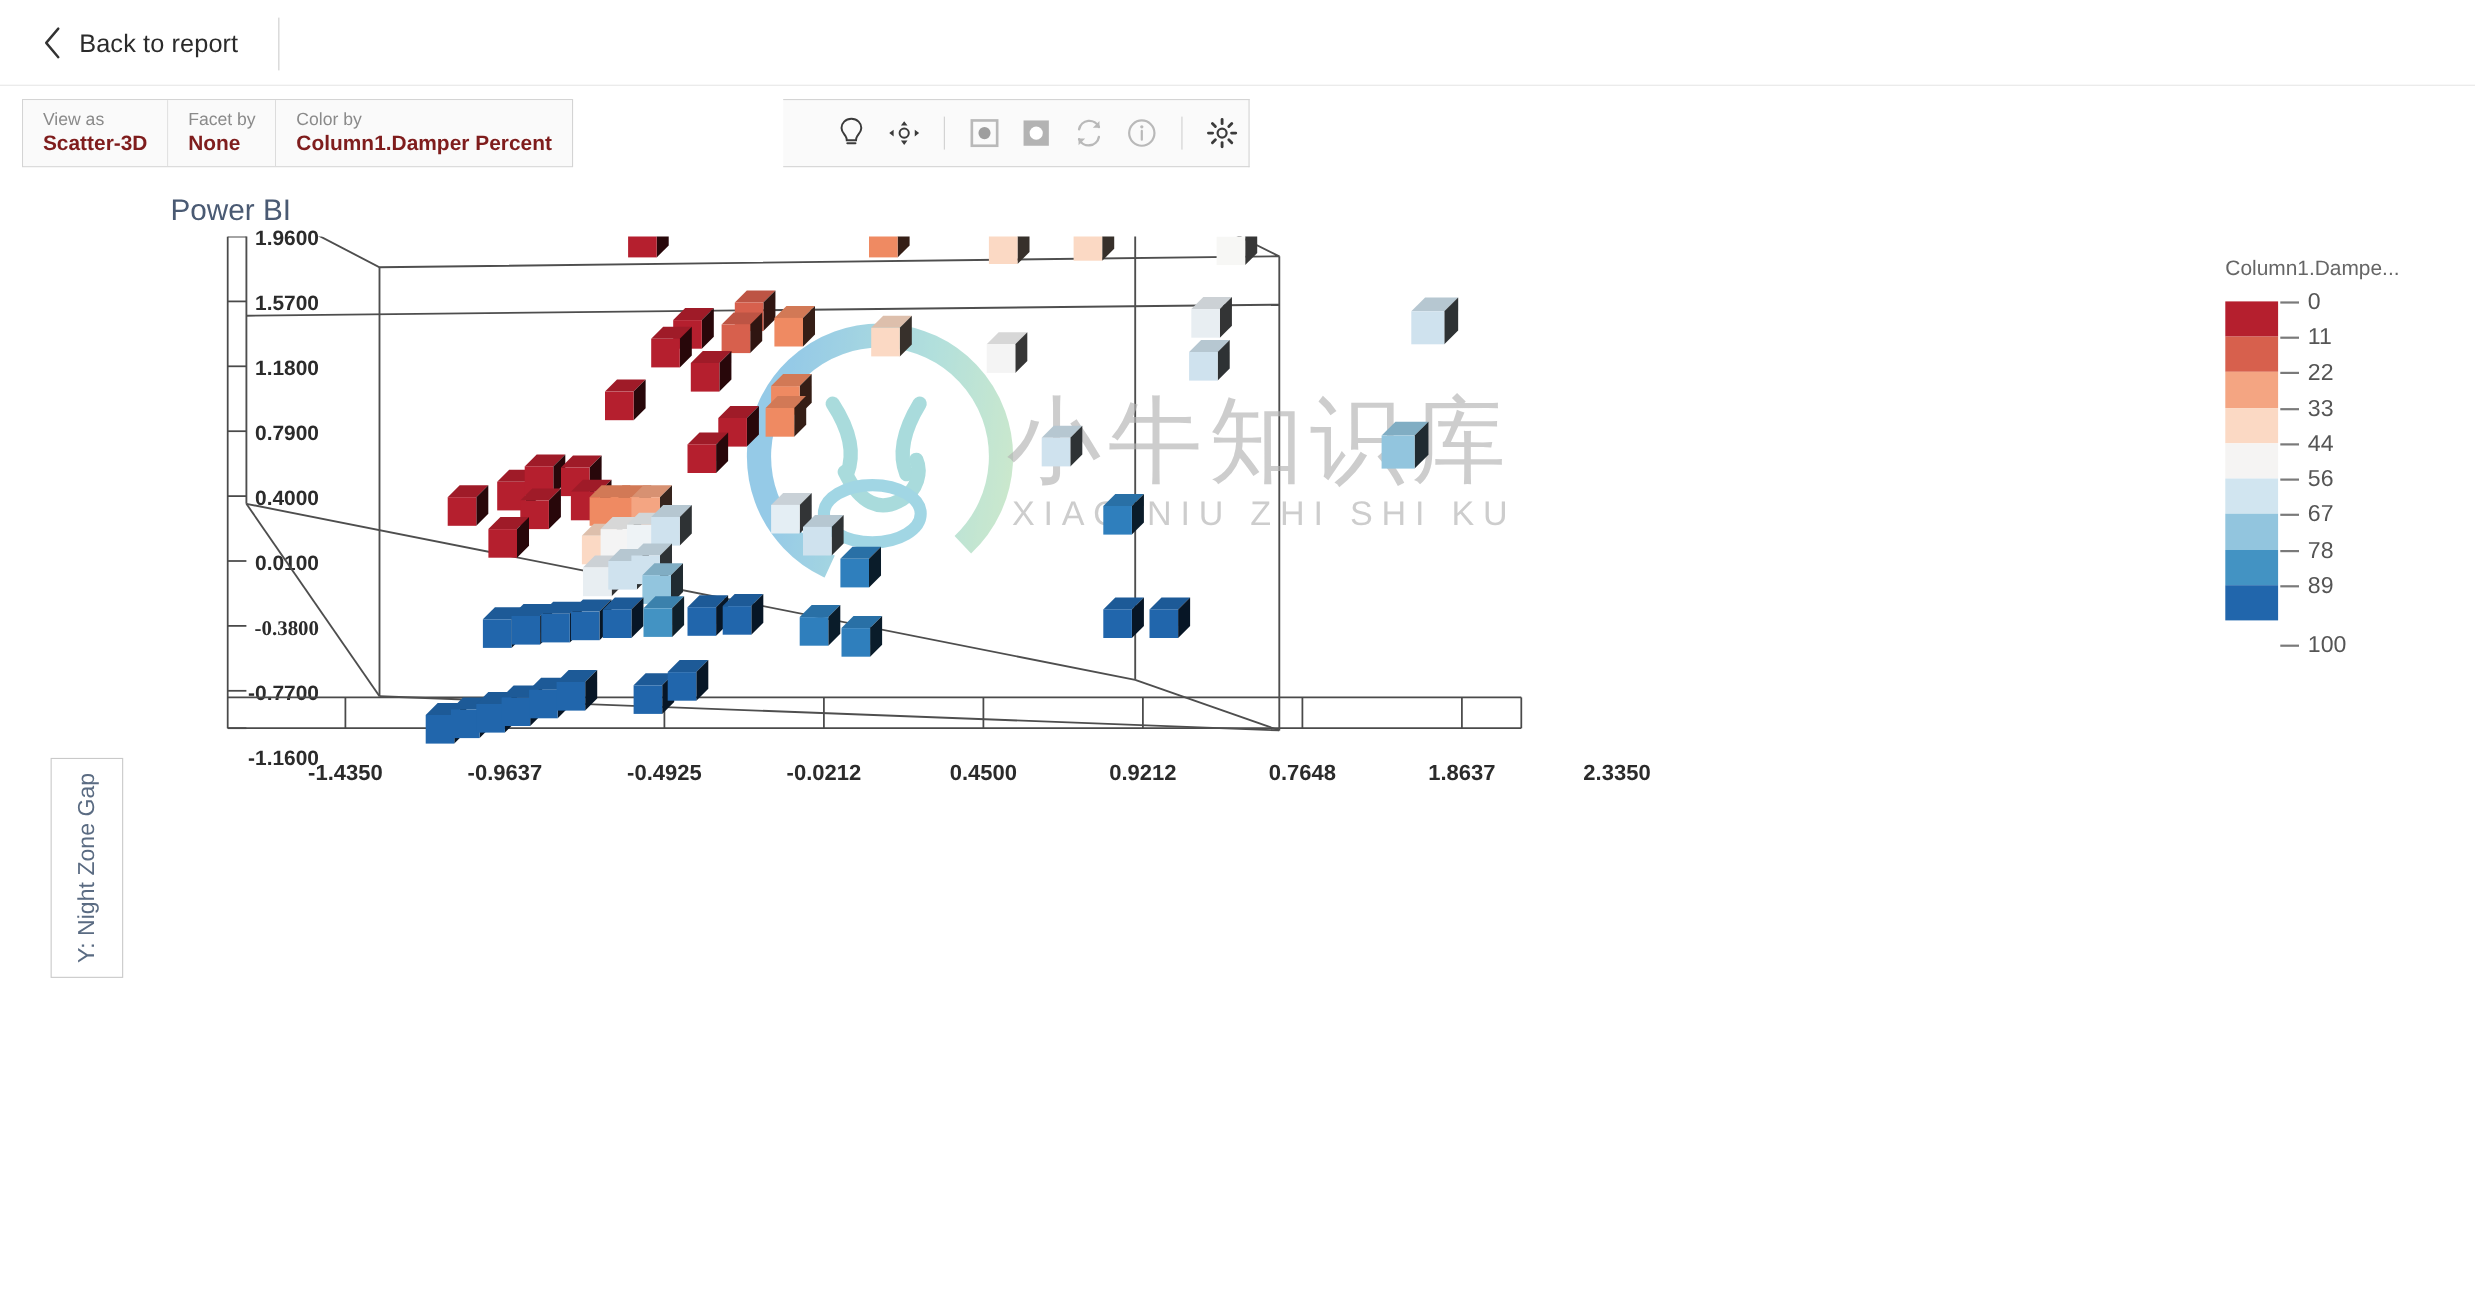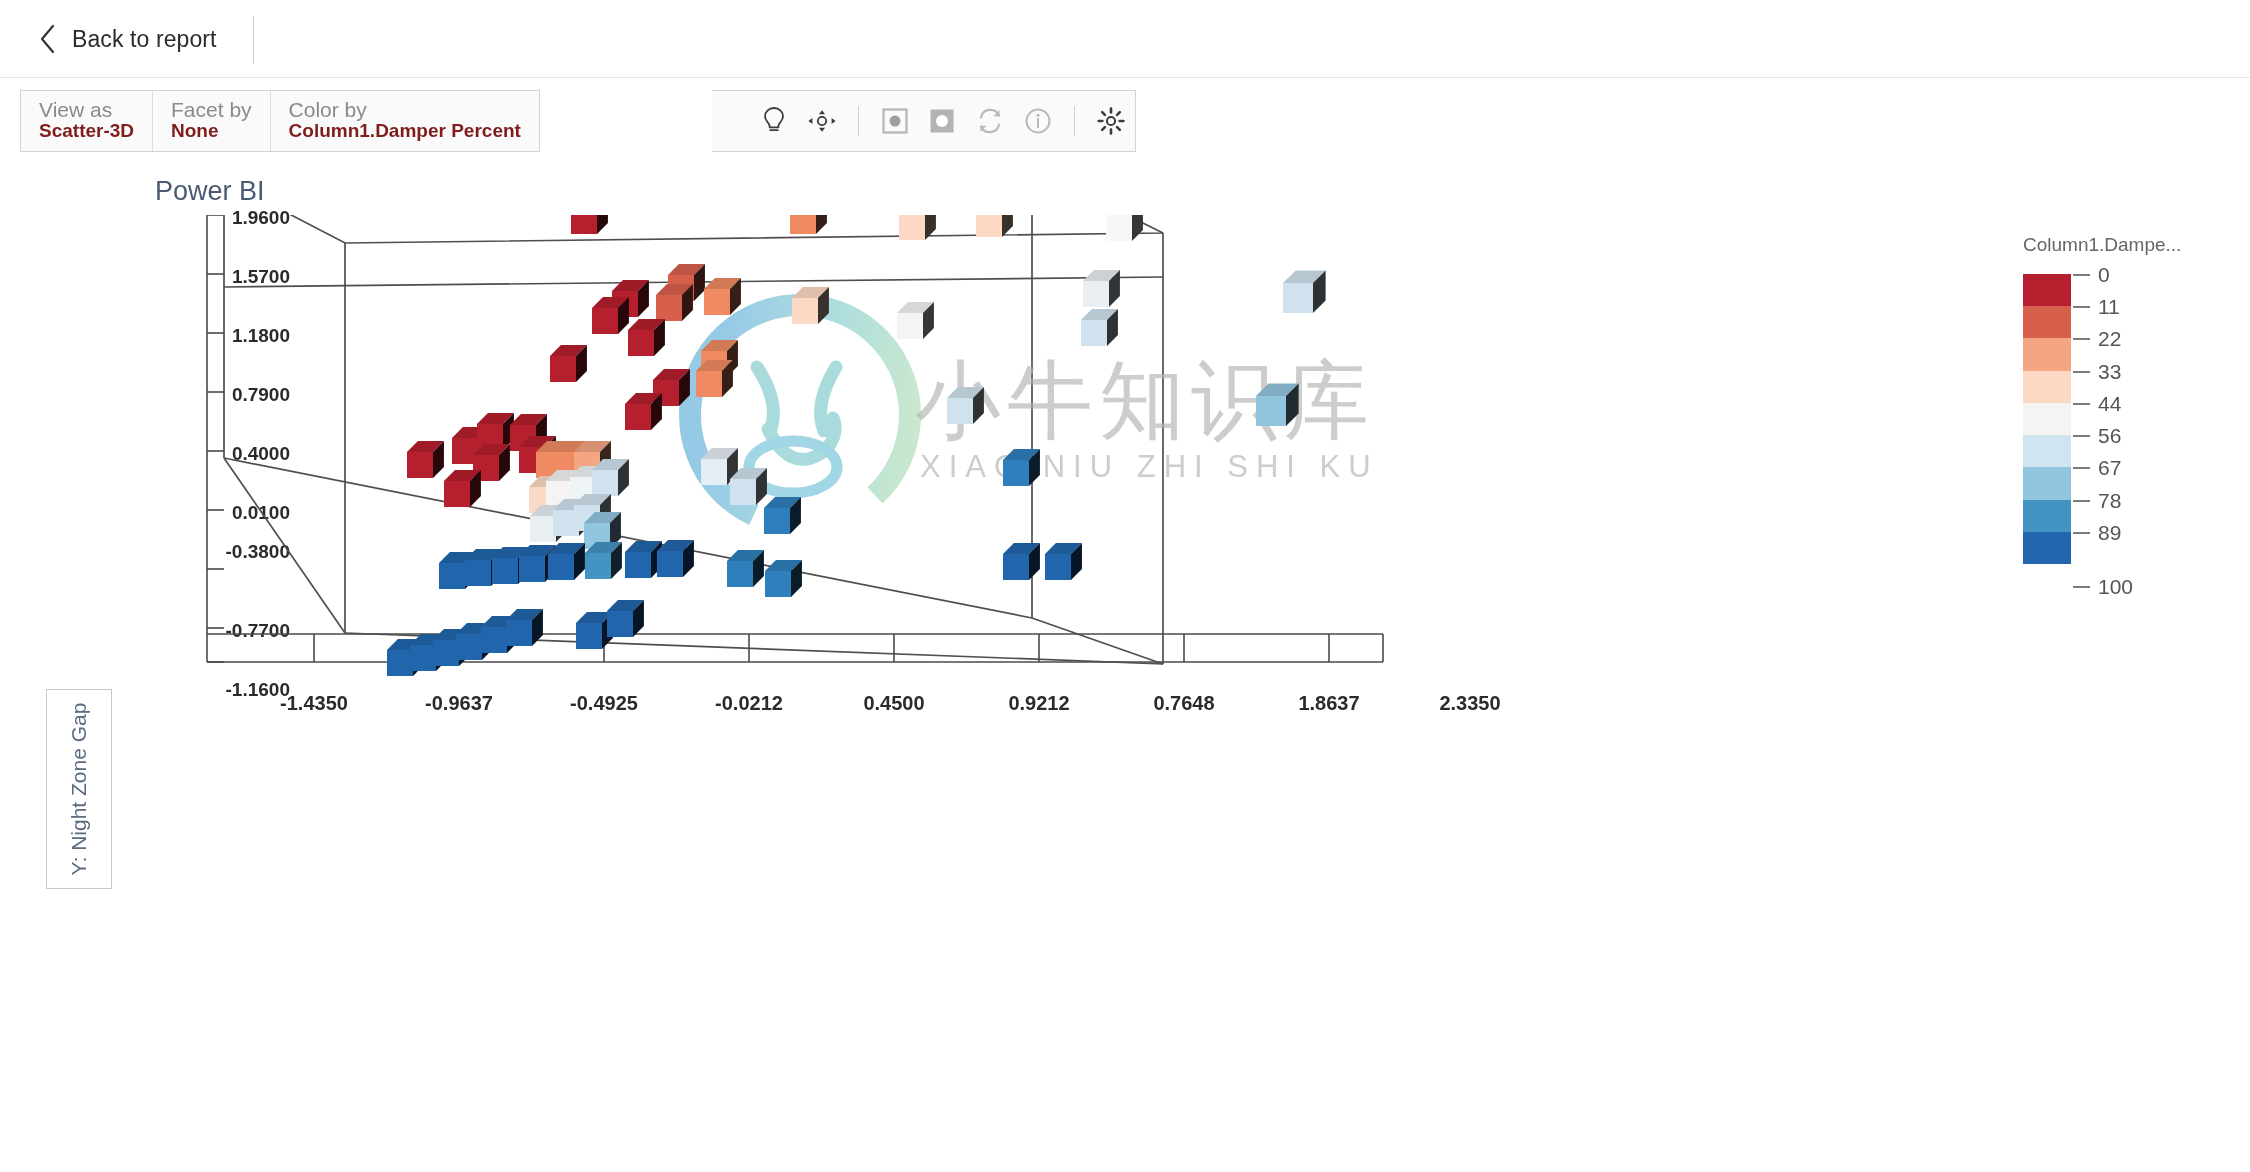--- a/index.html
+++ b/index.html
@@ -36,21 +36,21 @@
     position: absolute; left: 20px; top: 90px; height: 62px;
     border: 1px solid #d4d4d4; background: #fafafa;
     display: flex; align-items: stretch;
   }
   .ctrl-group {
     display: flex; flex-direction: column; justify-content: center;
     padding: 0 18px; border-right: 1px solid #dcdcdc; min-width: 56px;
     cursor: pointer; background: #fafafa;
   }
   .ctrl-group:last-of-type { border-right: none; }
-  .ctrl-label { font-size: 21px; color: #8a8a8a; line-height: 17px; margin-bottom: 2px; }
+  .ctrl-label { font-size: 16px; color: #8a8a8a; line-height: 17px; margin-bottom: 2px; }
   .ctrl-value { font-size: 19px; color: #7f1d1d; font-weight: bold; line-height: 22px; white-space: nowrap; }
 
   #icon-strip {
     position: absolute; left: 712px; top: 90px; height: 62px;
     border: 1px solid #d4d4d4; border-left: none; background: #fafafa;
     width: 424px;
     display: flex; align-items: center; gap: 0;
   }
   .icon-btn {
     width: 48px; height: 48px; display: flex; align-items: center; justify-content: center;
@@ -202,21 +202,21 @@
 <div id="chart-title">Power BI</div>
 
 <div id="plot-wrap">
 
   <div class="ytick" style="left:180px;  top:-8px;">1.9600</div>
   <div class="ytick" style="left:180px;  top:51px;">1.5700</div>
   <div class="ytick" style="left:180px;  top:110px;">1.1800</div>
   <div class="ytick" style="left:180px;  top:169px;">0.7900</div>
   <div class="ytick" style="left:180px;  top:228px;">0.4000</div>
   <div class="ytick" style="left:180px;  top:287px;">0.0100</div>
-  <div class="ytick" style="left:180px;  top:326px;">-0.3800</div>
+  <div class="ytick" style="left:180px;  top:346px;font-family:Liberation Serif, serif;">-0.3800</div>
   <div class="ytick" style="left:180px;  top:405px;">-0.7700</div>
   <div class="ytick" style="left:180px;  top:464px;">-1.1600</div>
 
   <div class="xtick" style="left:244px;  top:477px;">-1.4350</div>
   <div class="xtick" style="left:389px;  top:477px;">-0.9637</div>
   <div class="xtick" style="left:534px;  top:477px;">-0.4925</div>
   <div class="xtick" style="left:679px;  top:477px;">-0.0212</div>
   <div class="xtick" style="left:824px;  top:477px;">0.4500</div>
   <div class="xtick" style="left:969px;  top:477px;">0.9212</div>
   <div class="xtick" style="left:1114px; top:477px;">0.7648</div>

